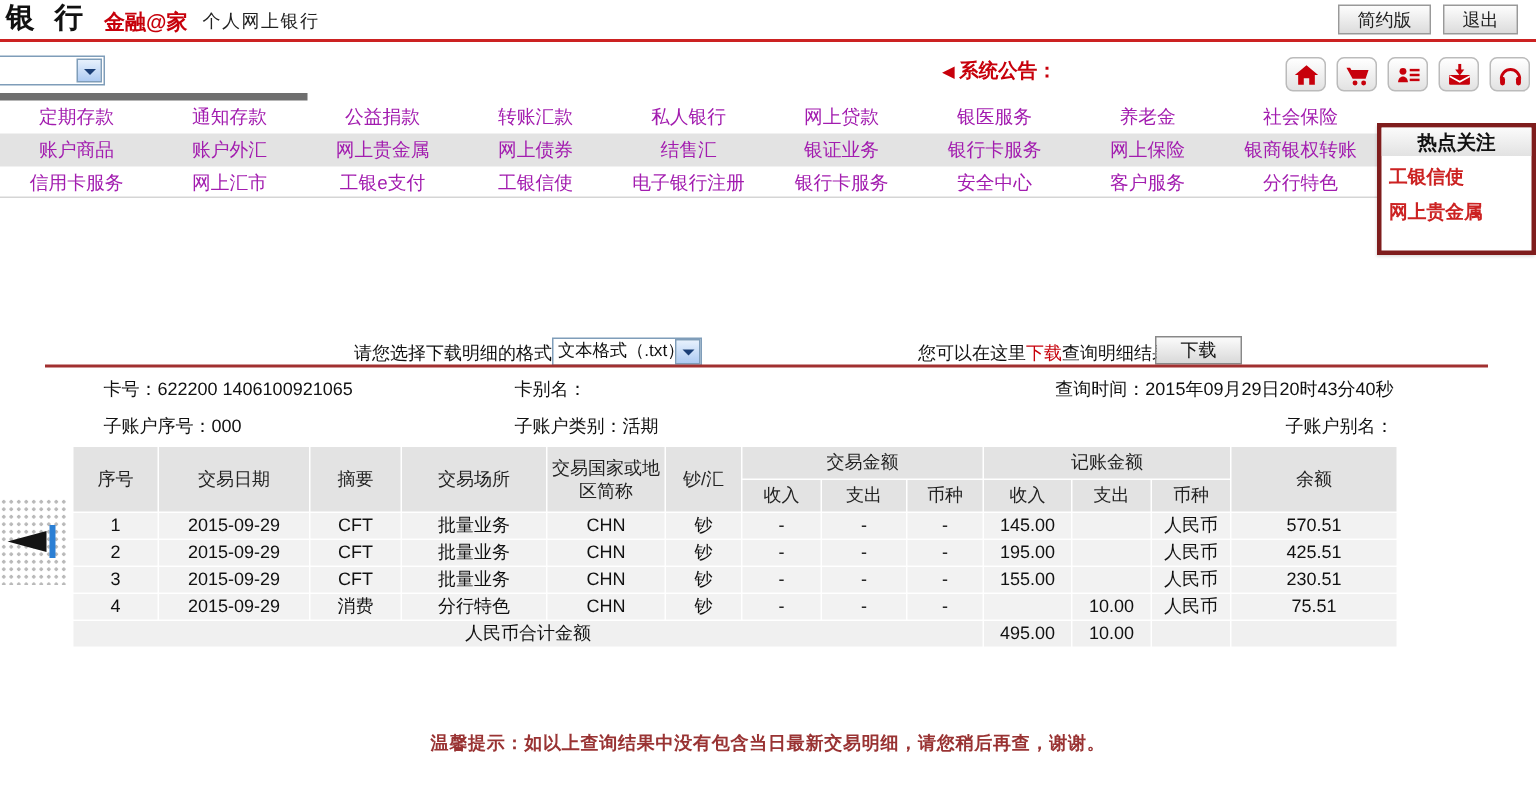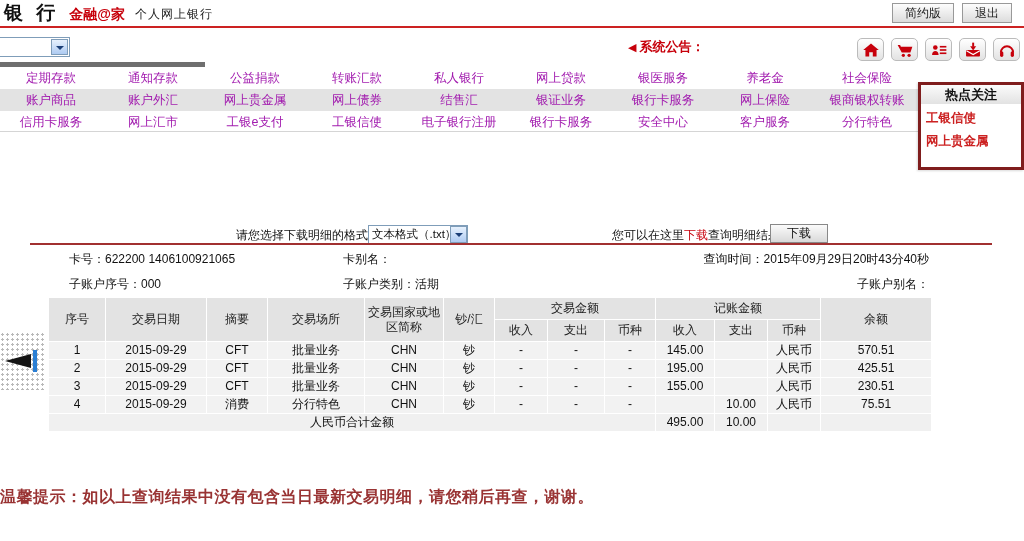--- a/index.html
+++ b/index.html
@@ -82,21 +82,21 @@
 
   
   .txn-table { position:absolute; left:48px; top:297px; width:870px; border-collapse:separate; border-spacing:1px;
         table-layout:fixed; font-size:12px; color:#111; }
   .txn-table th { background:#e3e3e3; font-weight:normal; color:#222; padding:3px 2px; line-height:15px; text-align:center; }
   .txn-table td { background:#f2f2f2; height:16px; padding:1px 5px; line-height:15px; }
   .txn-table tfoot td { background:#f0f0f0; height:17px; }
   .a-c { text-align:center; } .a-r { text-align:center; }
 
   
-  .warning { position:absolute; left:0; top:487px; width:1024px; text-align:left; font-size:16px;
+  .warning { position:absolute; left:0; top:487px; width:1024px; text-align:center; font-size:12px;
         font-weight:bold; color:#993333; letter-spacing:.5px; }
 
   
   .handle { position:absolute; left:0; top:332px; width:45px; height:58px; cursor:pointer;
         background-image:radial-gradient(circle,#b9b9b9 1px,transparent 1.2px); background-size:5px 5px; background-color:#fff; }
   .handle .tri { position:absolute; left:5px; top:22px; width:0; height:0;
         border-top:7px solid transparent; border-bottom:7px solid transparent; border-right:26px solid #141414; }
   .handle .bluebar { position:absolute; left:33px; top:18px; width:4px; height:22px; background:#2b7fd4; }
 
   svg { display:block; }

